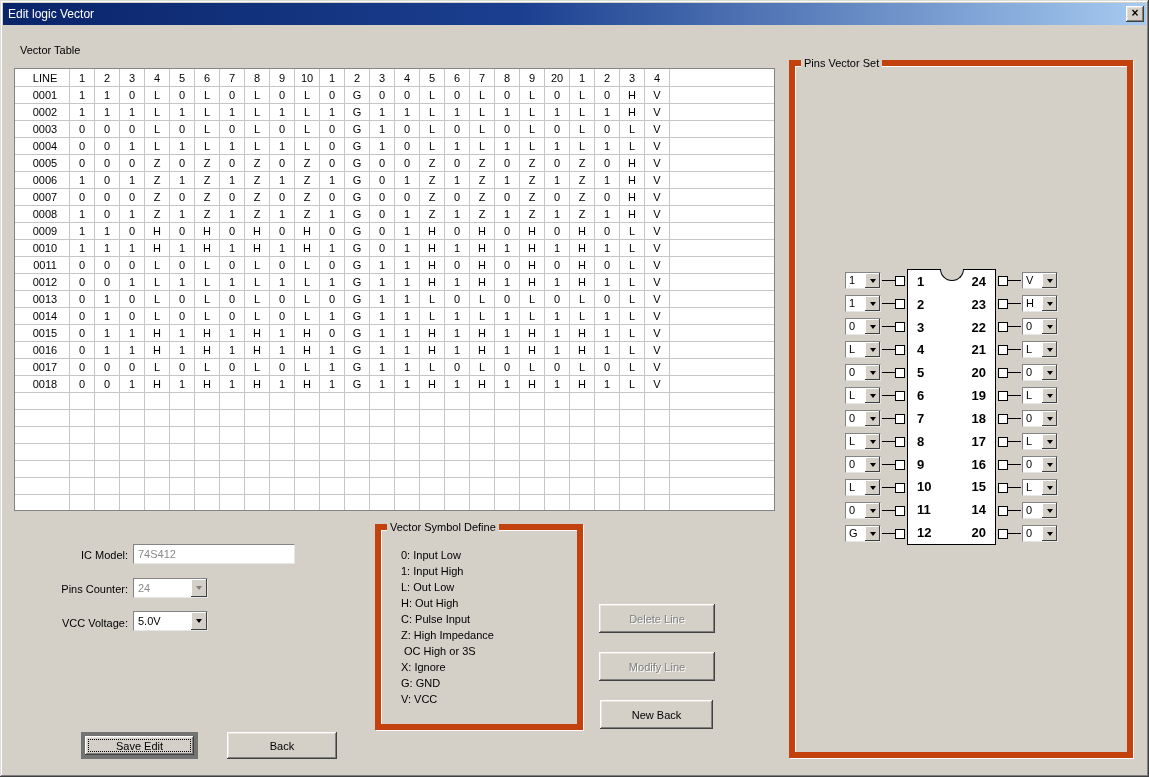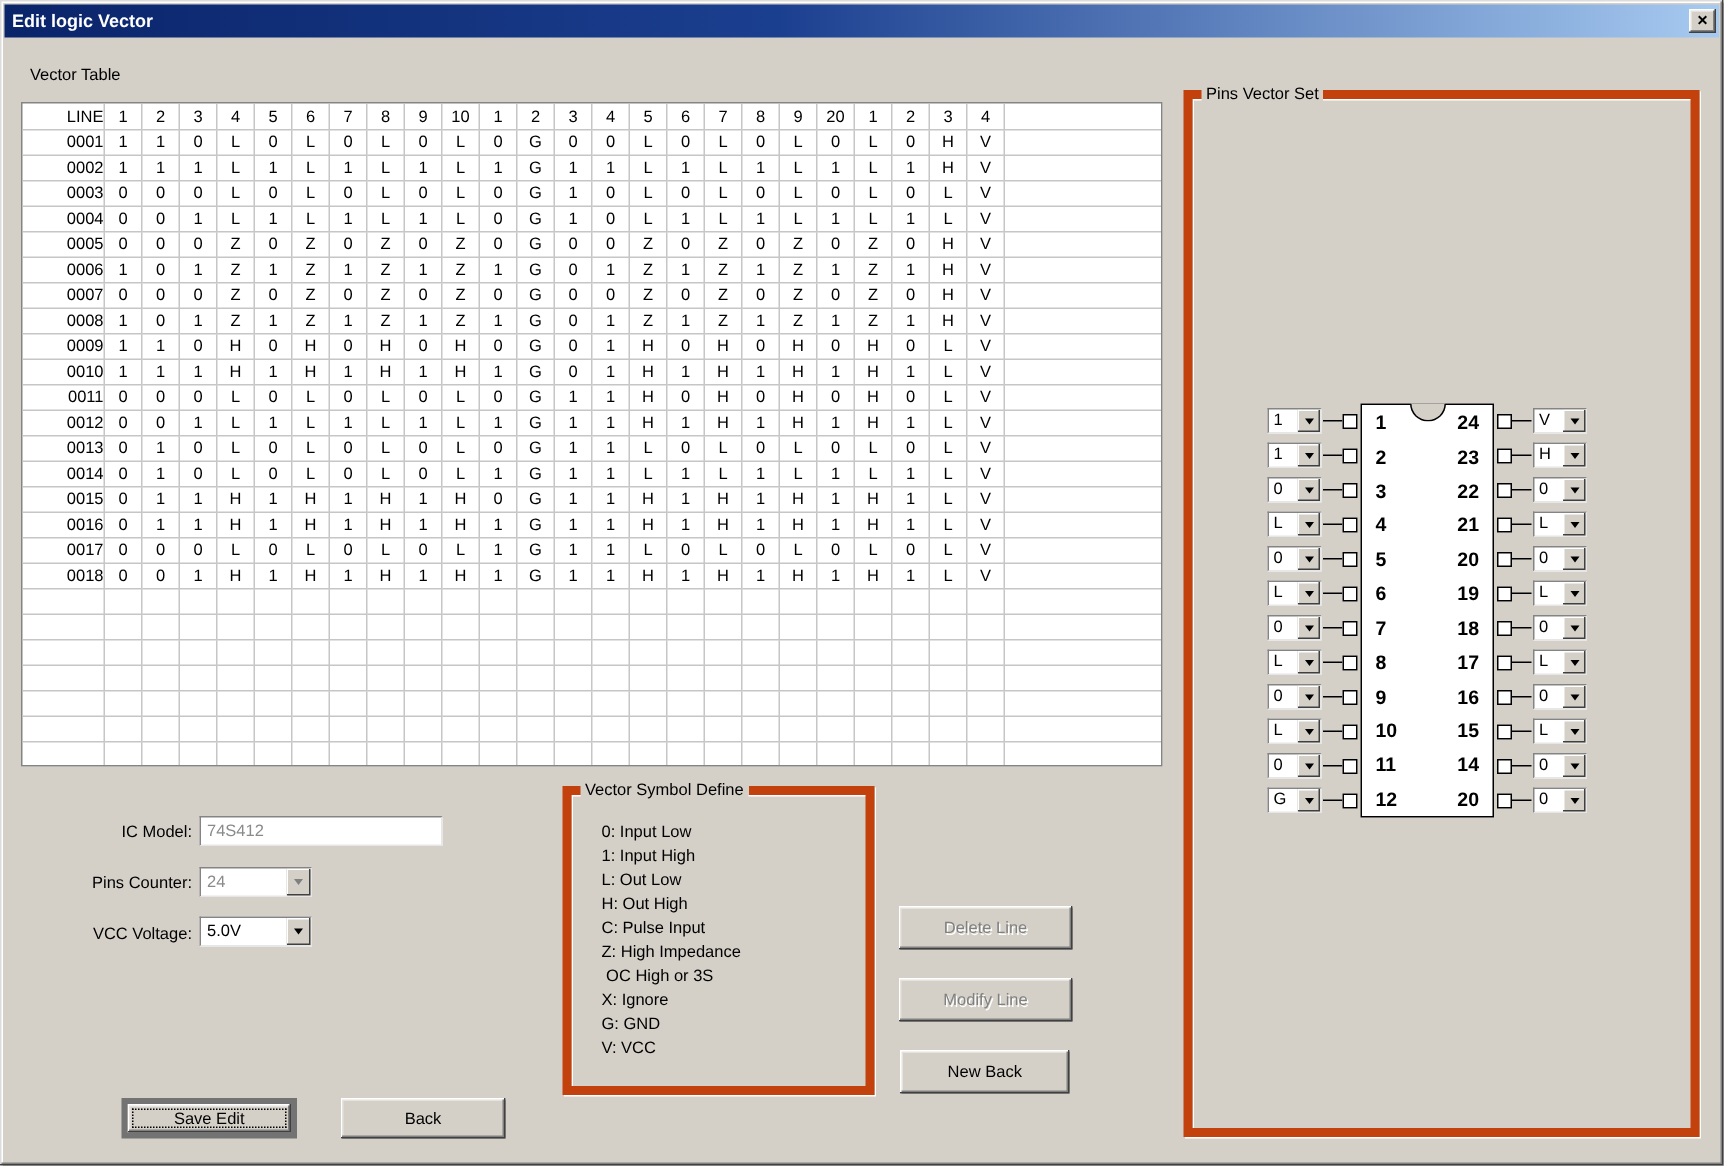--- a/index.html
+++ b/index.html
@@ -8,21 +8,21 @@
     font-family:"Liberation Sans",sans-serif;font-size:11px;color:#000;
     box-shadow: inset -1px -1px 0 #404040, inset 1px 1px 0 #dcdcdc,
                 inset -2px -2px 0 #808080, inset 2px 2px 0 #ffffff;
     overflow:hidden;
   }
   .titlebar{
     position:absolute;left:3px;top:3px;right:3px;height:22px;
     background:linear-gradient(90deg,#0a246a 0%,#1b3f8f 45%,#a6caf0 100%);
     display:flex;align-items:center;padding:0 2px 0 5px;box-sizing:border-box;
   }
-  .title{color:#fff;font-weight:bold;font-size:12px;flex:1;}
+  .title{color:#fff;font-weight:normal;font-size:12px;flex:1;}
   .close-btn{
     width:18px;height:16px;background:#d4d0c8;border:none;padding:0;margin:0;
     box-shadow: inset -1px -1px 0 #404040, inset 1px 1px 0 #fff,
                 inset -2px -2px 0 #808080, inset 2px 2px 0 #e6e3de;
     display:flex;align-items:center;justify-content:center;
     font-family:"Liberation Sans",sans-serif;
   }
   .close-glyph{font-size:12px;font-weight:bold;line-height:1;margin-top:-2px;}
   .section-label{position:absolute;left:20px;top:44px;}
 
@@ -31,21 +31,21 @@
     position:absolute;left:14px;top:68px;width:761px;height:443px;
     background:#fff;border:1px solid #848484;overflow:hidden;box-sizing:border-box;
   }
   table.vt{border-collapse:collapse;table-layout:fixed;width:100%;}
   .vt th,.vt td{
     border-right:1px solid #c6c6c6;border-bottom:1px solid #c6c6c6;
     height:16px;padding:0;text-align:center;font-weight:normal;font-size:11px;
     overflow:hidden;white-space:nowrap;vertical-align:middle;
   }
   .vt thead th{height:17px;}
-  .vt .line{width:48px;text-align:right;padding-left:6px;}
+  .vt .line{width:48px;text-align:center;padding-left:6px;}
   .vt .pin{width:24px;}
   .vt .filler{width:auto;border-right:none;}
 
   
   .fs{
     position:absolute;border:6px solid #c2410c;box-shadow:1px 1px 0 #fff, inset 1px 1px 0 #fff;
     margin:0;padding:0;box-sizing:border-box;
   }
   .fs legend{font-size:11px;margin-left:6px;padding:0 3px;background:#d4d0c8;}
   .pins-fs{left:789px;top:57px;width:344px;height:701px;}

